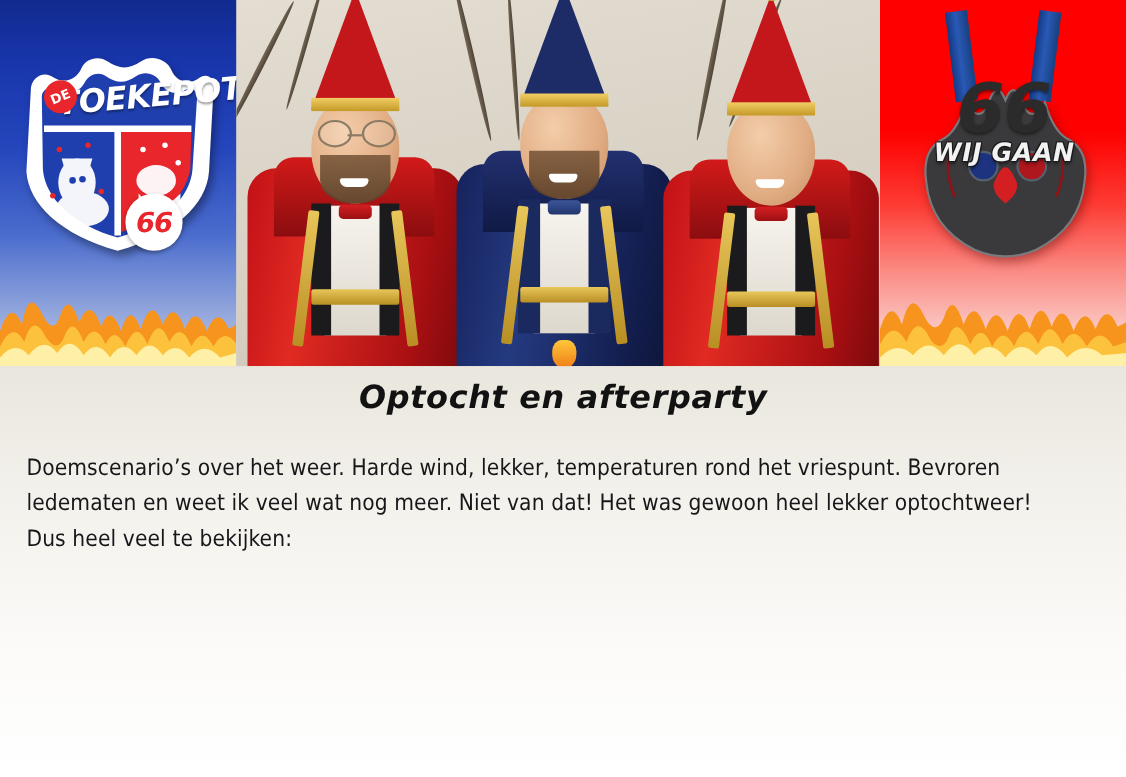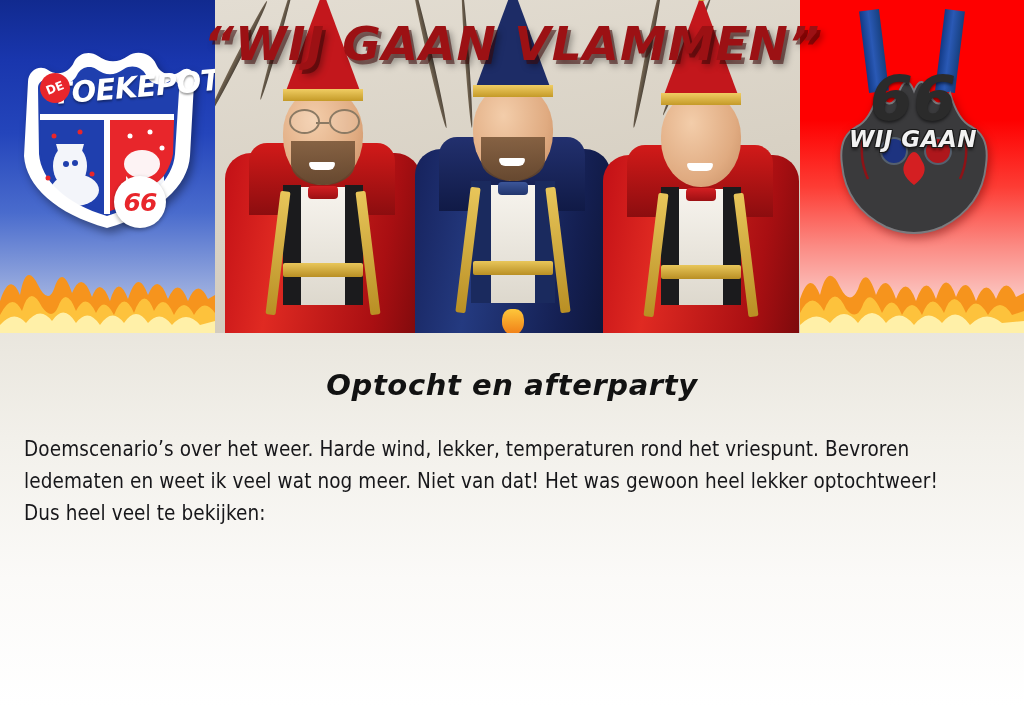--- a/index.html
+++ b/index.html
@@ -307,21 +307,21 @@
     color: #9c1114;
     text-shadow: 3px 4px 0 rgba(60,8,8,0.55), 5px 6px 7px rgba(0,0,0,0.35);
     z-index: 20;
     white-space: nowrap;
     pointer-events: none;
   }
 
   
   #article {
     position: absolute;
-    left: 0; top: 343px;
+    left: 0; top: 319px;
     width: 1024px;
     height: 303px;
   }
   #article-heading {
     margin: 0;
     padding: 25px 0 0 0;
     text-align: center;
     font-family: "DejaVu Sans", sans-serif;
     font-weight: bold;
     font-style: italic;
@@ -505,21 +505,20 @@
                    Q166 16 176 46 Q186 20 196 44 Q206 18 216 42 L224 38 L224 78 Z" fill="#f6941d"></path>
           <path d="M0 78 L0 58 Q12 34 24 56 Q34 28 46 54 Q56 66 62 52 Q70 30 82 58
                    Q92 36 102 60 Q112 40 122 60 Q132 34 144 58 Q154 30 166 58
                    Q176 38 188 60 Q200 40 212 60 L224 56 L224 78 Z" fill="#fdc23c"></path>
           <path d="M0 78 L0 70 Q16 54 30 68 Q44 50 58 68 Q72 48 86 68 Q100 52 114 70
                    Q128 52 142 68 Q156 50 170 70 Q186 54 202 68 L224 66 L224 78 Z" fill="#fff0a8"></path>
         </svg>
       </div>
     </div>
 
-    <div id="banner-title">“WIJ GAAN VLAMMEN”</div>
   </div>
 
   <div id="article">
     <h1 id="article-heading">Optocht en afterparty</h1>
     <p id="article-body">Doemscenario’s over het weer. Harde wind, lekker, temperaturen rond het vriespunt. Bevroren ledematen en weet ik veel wat nog meer. Niet van dat! Het was gewoon heel lekker optochtweer! Dus heel veel te bekijken:</p>
   </div>
 
 </div>
 
 </body></html>

